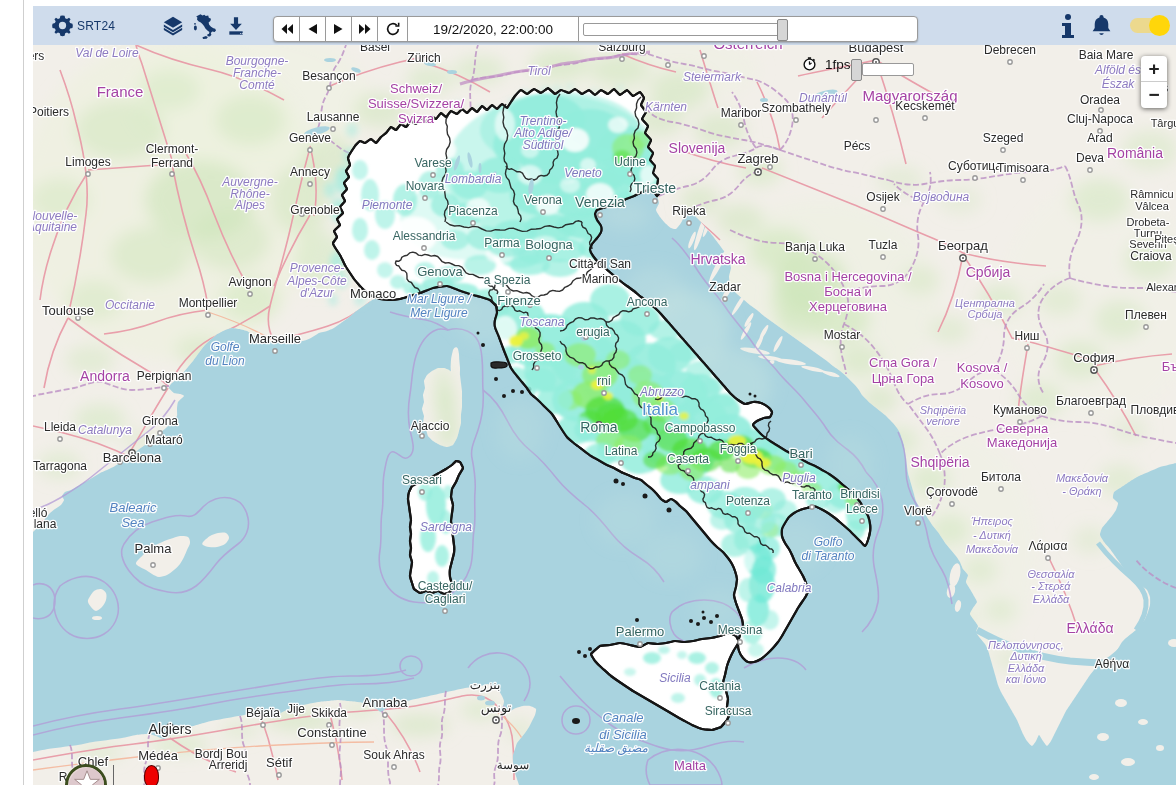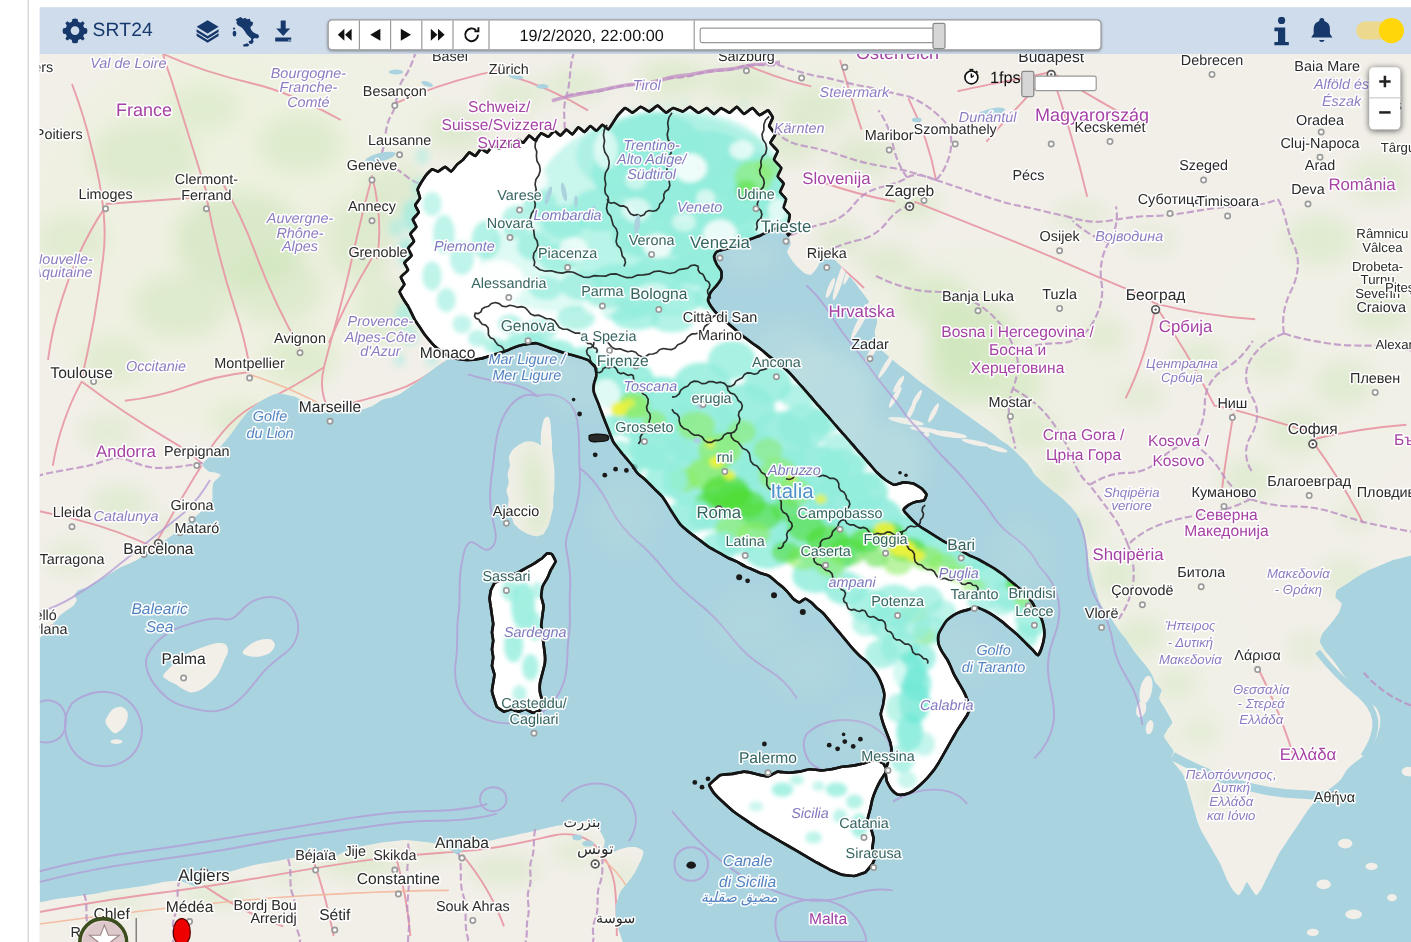--- a/index.html
+++ b/index.html
@@ -1,18 +1,18 @@
 <!DOCTYPE html>
 <html><head><meta charset="utf-8"><title>SRT24</title><style>
 html,body{margin:0;padding:0;background:#ffffff;width:1176px;height:785px;overflow:hidden;font-family:"Liberation Sans",sans-serif;}
 #page{position:relative;width:1176px;height:785px;}
 #vline{position:absolute;left:23px;top:0;width:1px;height:785px;background:#cfcfcf;}
 #toolbar{position:absolute;left:33px;top:6px;width:1143px;height:39px;background:#cfdcec;}
 #brand{position:absolute;left:44px;top:0;height:39px;display:flex;align-items:center;}
-#brand .t{color:#16386a;font-size:16px;letter-spacing:0.2px;margin-left:0;font-weight:500;}
+#brand .t{color:#16386a;font-size:12px;letter-spacing:0.2px;margin-left:0;font-weight:500;}
 .ticon{position:absolute;top:0;height:39px;display:flex;align-items:center;}
 #ctl{position:absolute;left:240px;top:10px;width:645px;height:26px;background:#fff;border:1px solid #9a9a9a;border-radius:4px;box-sizing:border-box;display:flex;align-items:stretch;box-shadow:0 1px 2px rgba(0,0,0,0.25);}
 .cbtn{width:25px;border-right:1px solid #9a9a9a;display:flex;align-items:center;justify-content:center;}
 #cdate{flex:1;display:flex;align-items:center;justify-content:center;font-size:13.5px;color:#111;border-right:0;text-align:right;}
 #sl1{width:212px;display:flex;align-items:center;position:relative;border-left:1px solid #9a9a9a;}
 #fpsbox{width:121px;display:flex;align-items:flex-start;position:relative;border-left:5px solid #7f1d1d;margin-top:40px;}
 .track{height:11px;background:#fff;border:1px solid #999;border-radius:2px;}
 .knob{position:absolute;width:9px;height:20px;background:#d6d6d6;border:1px solid #888;border-radius:2px;top:2px;}
 #zoomctl{position:absolute;left:1141px;top:56px;width:26px;height:52px;background:#fff;border-radius:4px;box-shadow:0 1px 5px rgba(0,0,0,0.6);z-index:5;}
 #zoomctl .zb{width:26px;height:26px;display:flex;align-items:center;justify-content:center;font-size:19px;font-weight:bold;color:#222;box-sizing:border-box;}

